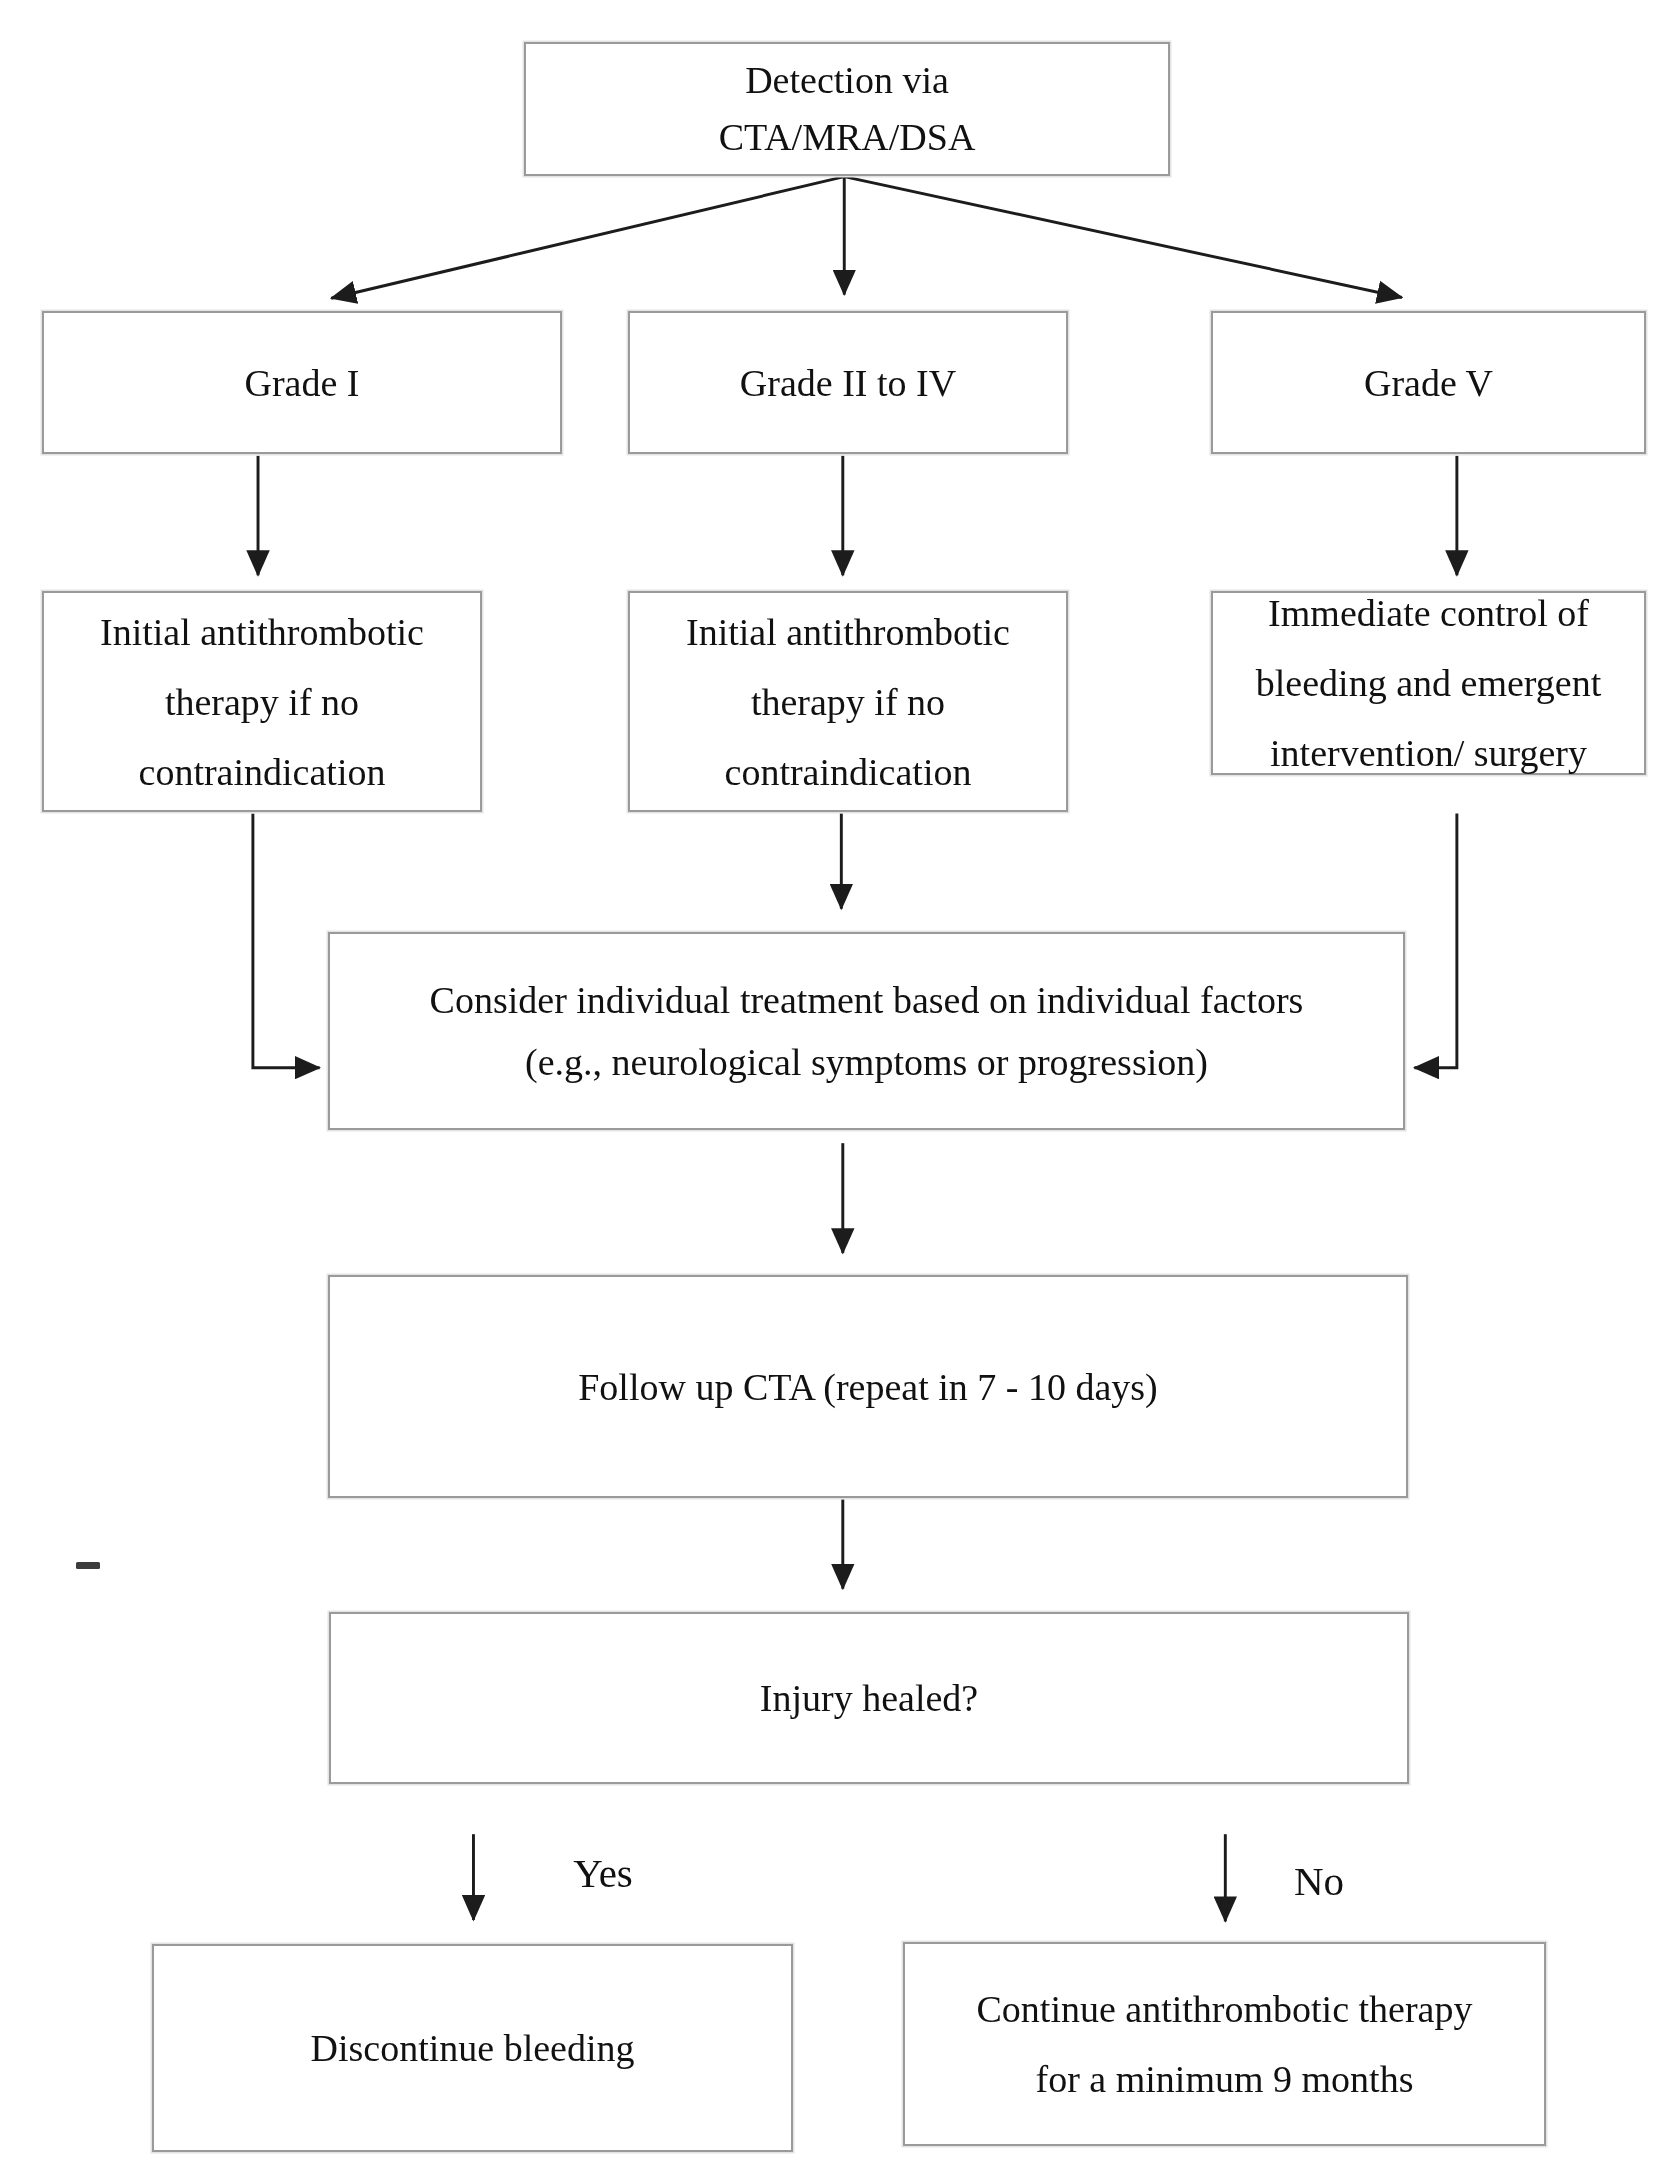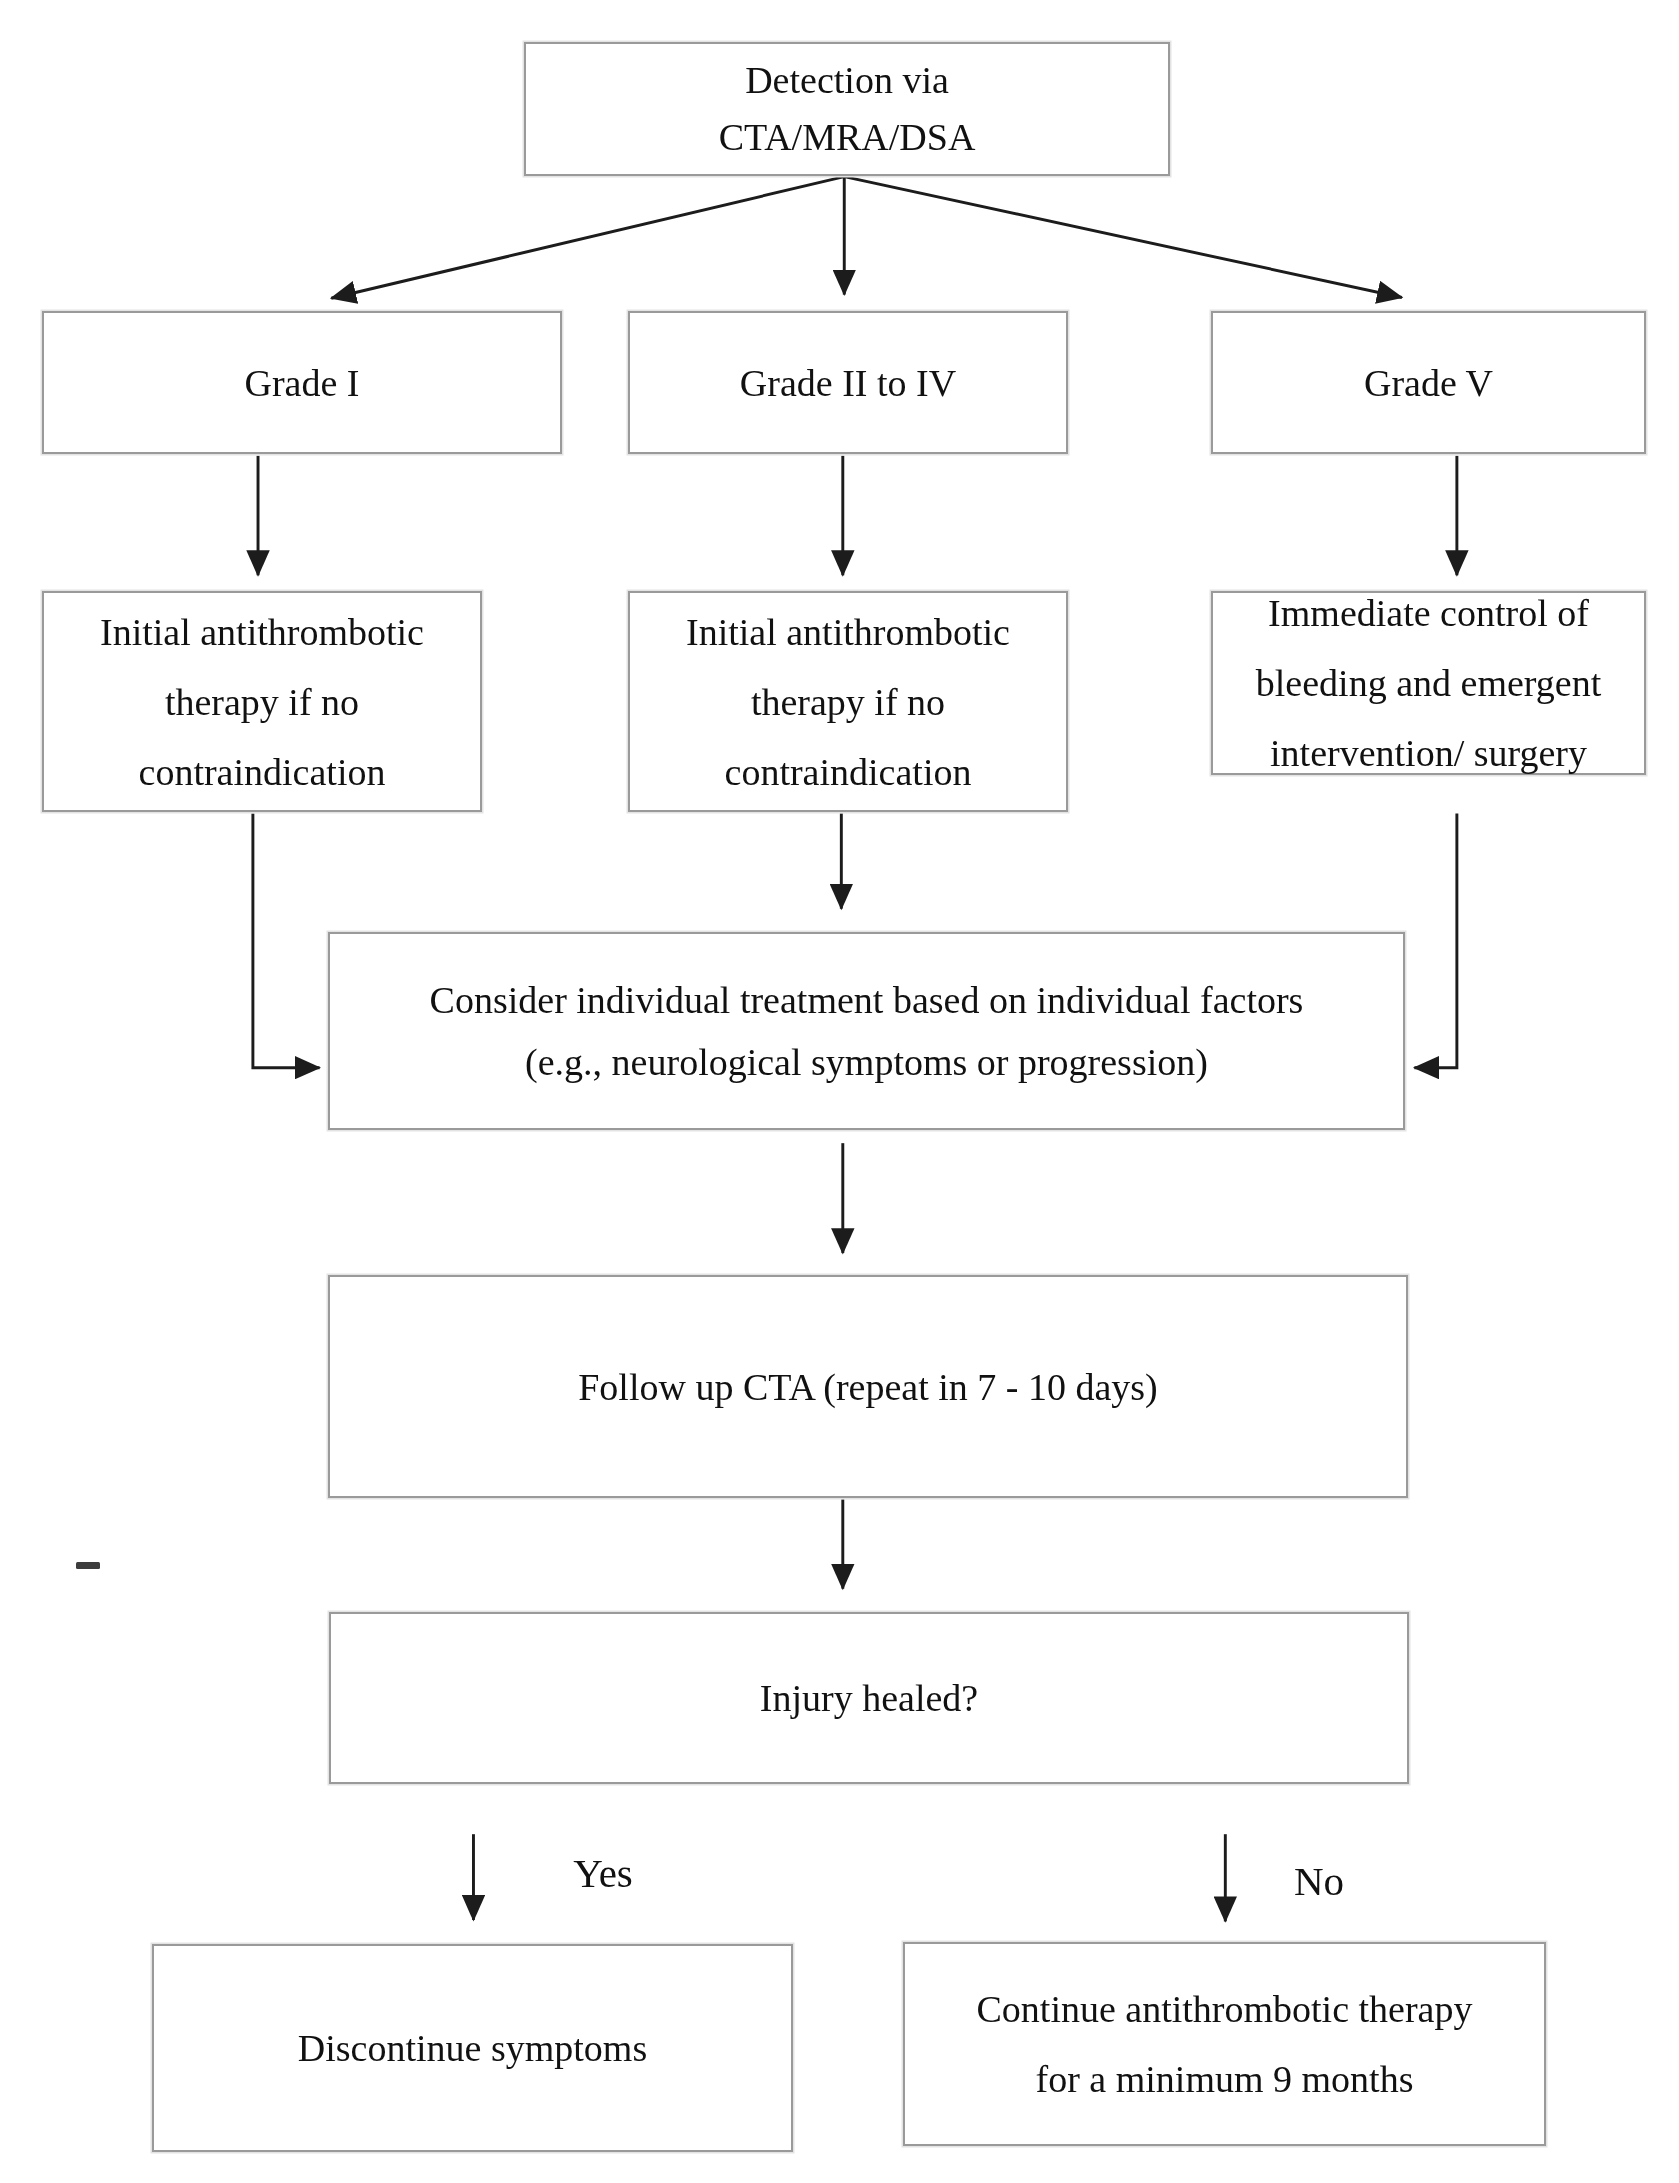--- a/index.html
+++ b/index.html
@@ -122,21 +122,21 @@
 
   <div class="node n-followup">
     <div class="line">Follow up CTA (repeat in 7 - 10 days)</div>
   </div>
 
   <div class="node n-injury">
     <div class="line">Injury healed?</div>
   </div>
 
   <div class="node n-discont">
-    <div class="line">Discontinue symptoms</div>
+    <div class="line">Discontinue bleeding</div>
   </div>
 
   <div class="node n-continue">
     <div class="line">Continue antithrombotic therapy</div>
     <div class="line">for a minimum 9 months</div>
   </div>
 
   <span class="edge-label l-yes">Yes</span>
   <span class="edge-label l-no">No</span>
 

